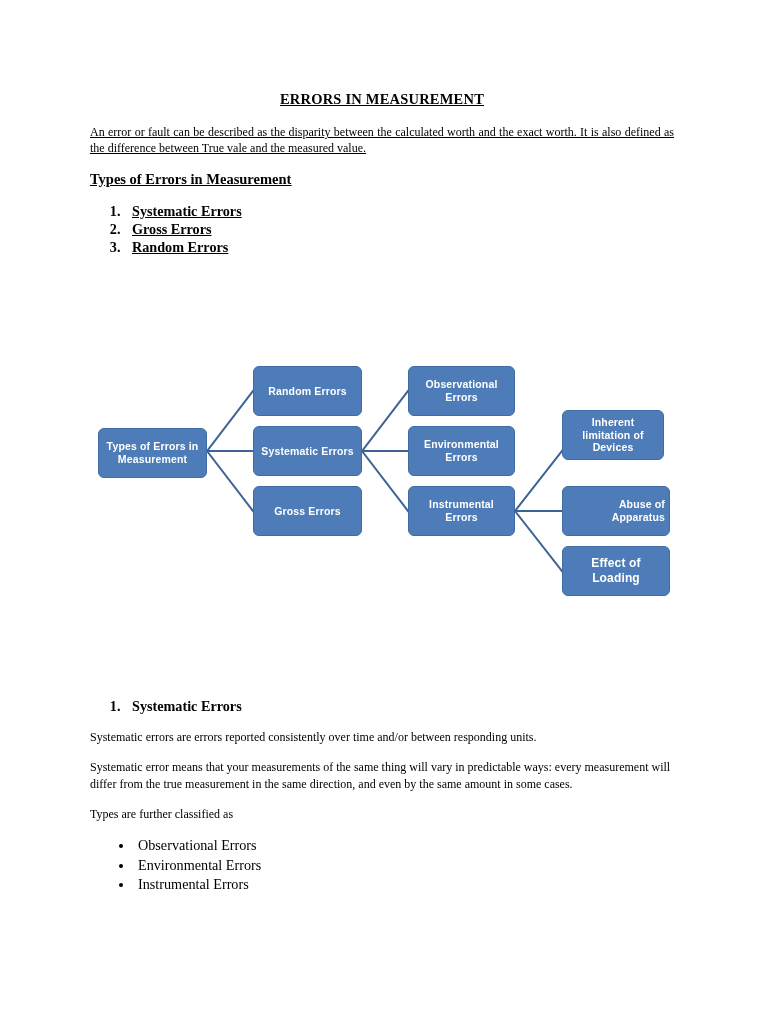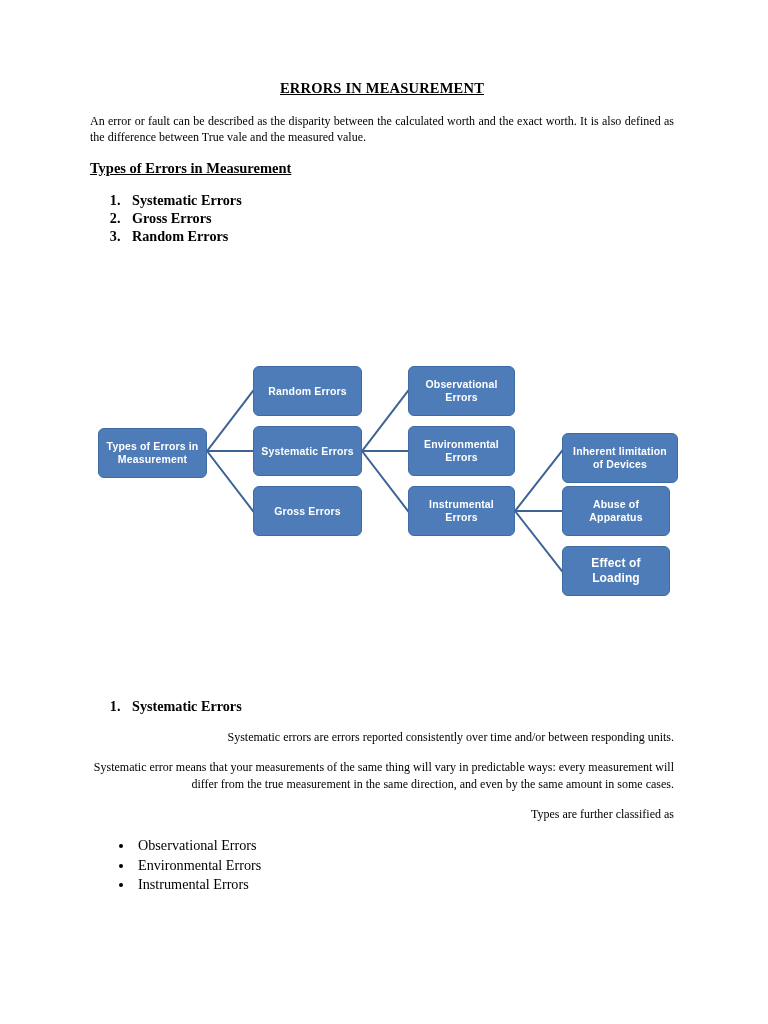--- a/index.html
+++ b/index.html
@@ -21,40 +21,41 @@
     position: absolute;
     left: 0; top: 0;
     width: 768px;
     height: 1024px;
     background: #fff;
   }
 
   .content {
     position: absolute;
     left: 90px;
-    top: 80px;
+    top: 91px;
     width: 584px;
+    text-decoration: underline;
   }
 
   h1.doc-title {
     font-size: 14.5px;
     font-weight: bold;
     text-align: center;
     text-decoration: underline;
     margin: 0 0 16px 0;
     letter-spacing: 0.2px;
   }
 
   p.para {
     font-size: 12px;
     line-height: 1.36;
     margin: 0 0 14px 0;
     text-align: justify;
   }
-  p.para.nojust { text-align: right; }
+  p.para.nojust { text-align: left; }
 
   h2.sub-head {
     font-size: 14.5px;
     font-weight: bold;
     text-decoration: underline;
     margin: 0 0 14px 0;
   }
 
   ol.num-list {
     margin: 0;
@@ -163,22 +164,22 @@
     <div class="node-box" style="left:8px; top:73px; width:109px; height:50px;">Types of Errors in Measurement</div>
 
     <div class="node-box" style="left:163px; top:11px; width:109px; height:50px;">Random Errors</div>
     <div class="node-box" style="left:163px; top:71px; width:109px; height:50px;">Systematic Errors</div>
     <div class="node-box" style="left:163px; top:131px; width:109px; height:50px;">Gross Errors</div>
 
     <div class="node-box" style="left:318px; top:11px; width:107px; height:50px;">Observational Errors</div>
     <div class="node-box" style="left:318px; top:71px; width:107px; height:50px;">Environmental Errors</div>
     <div class="node-box" style="left:318px; top:131px; width:107px; height:50px;">Instrumental Errors</div>
 
-    <div class="node-box" style="left:472px; top:78px; width:116px; height:50px;">Inherent limitation of Devices</div>
-    <div class="node-box" style="left:472px; top:131px; width:108px; height:50px;">Abuse of Apparatus</div>
+    <div class="node-box" style="left:472px; top:55px; width:102px; height:50px;">Inherent limitation of Devices</div>
+    <div class="node-box" style="left:472px; top:131px; width:108px; height:50px;text-align:right;">Abuse of Apparatus</div>
     <div class="node-box small-txt" style="left:472px; top:191px; width:108px; height:50px;">Effect of Loading</div>
 
   </div>
 
   <div class="lower">
 
     <ol class="single-num">
       <li>Systematic Errors</li>
     </ol>
 

